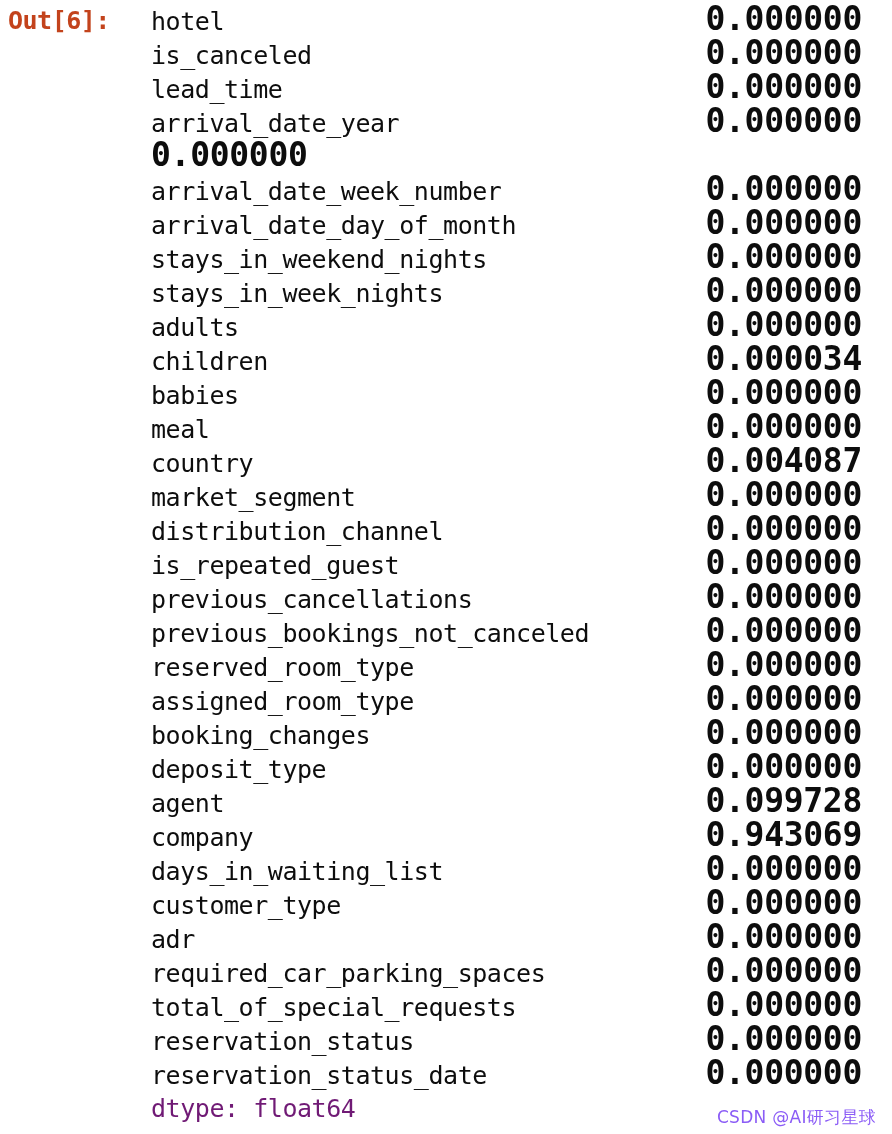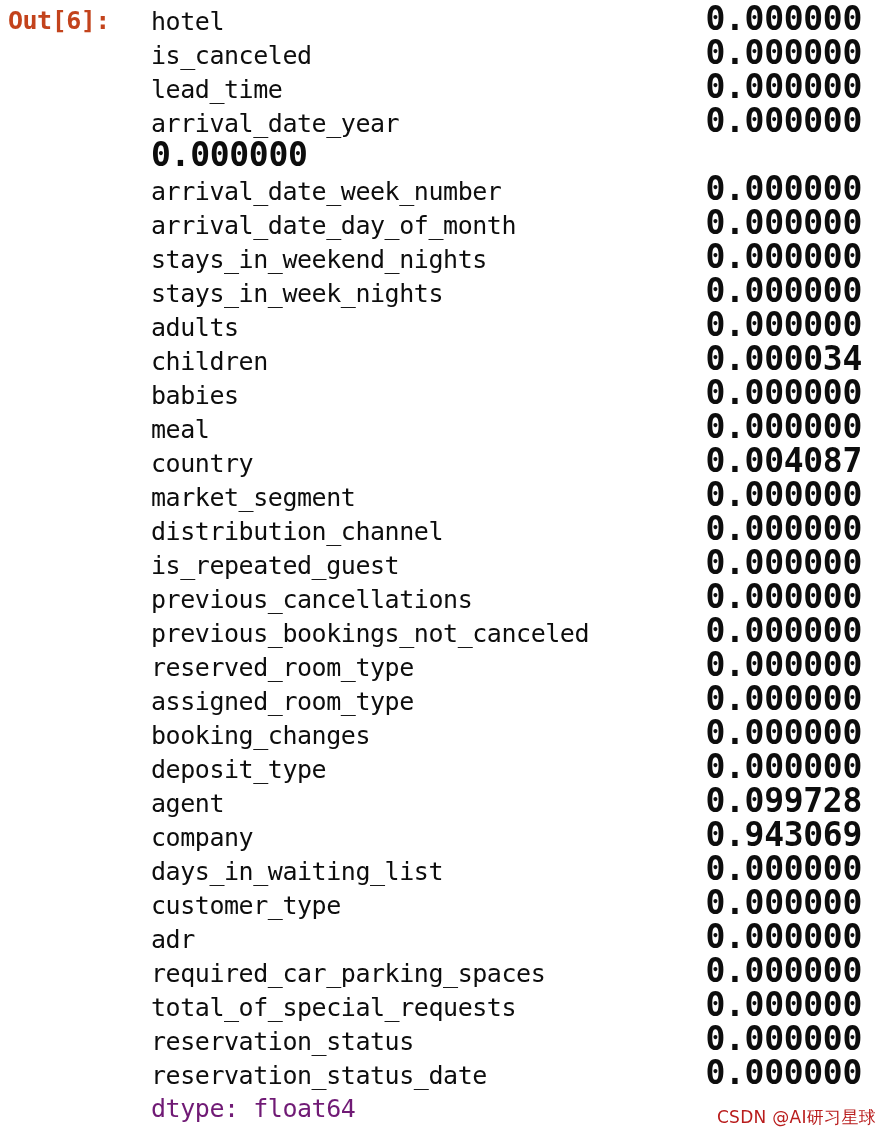--- a/index.html
+++ b/index.html
@@ -133,15 +133,15 @@
       <div class="series-row"><span class="series-label">customer_type</span><span class="series-value">0.000000</span></div>
       <div class="series-row"><span class="series-label">adr</span><span class="series-value">0.000000</span></div>
       <div class="series-row"><span class="series-label">required_car_parking_spaces</span><span class="series-value">0.000000</span></div>
       <div class="series-row"><span class="series-label">total_of_special_requests</span><span class="series-value">0.000000</span></div>
       <div class="series-row"><span class="series-label">reservation_status</span><span class="series-value">0.000000</span></div>
       <div class="series-row"><span class="series-label">reservation_status_date</span><span class="series-value">0.000000</span></div>
     </div>
 
   <div id="dtype-line">dtype: float64</div>
 
-  <div id="watermark" style="color: #b91c1c;">CSDN @AI研习星球</div>
+  <div id="watermark" style="color: #8b5cf6;">CSDN @AI研习星球</div>
 
 </div>
 
 </body></html>

